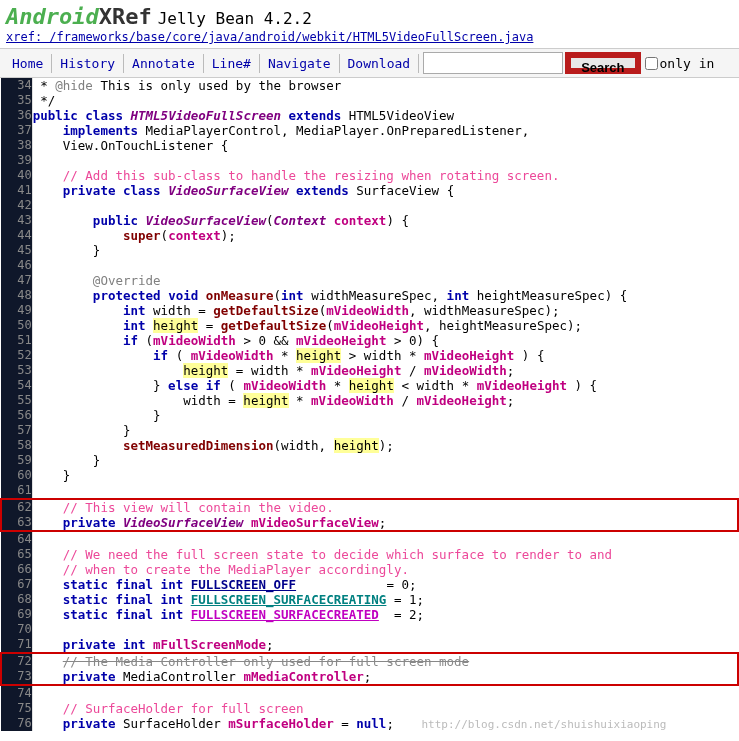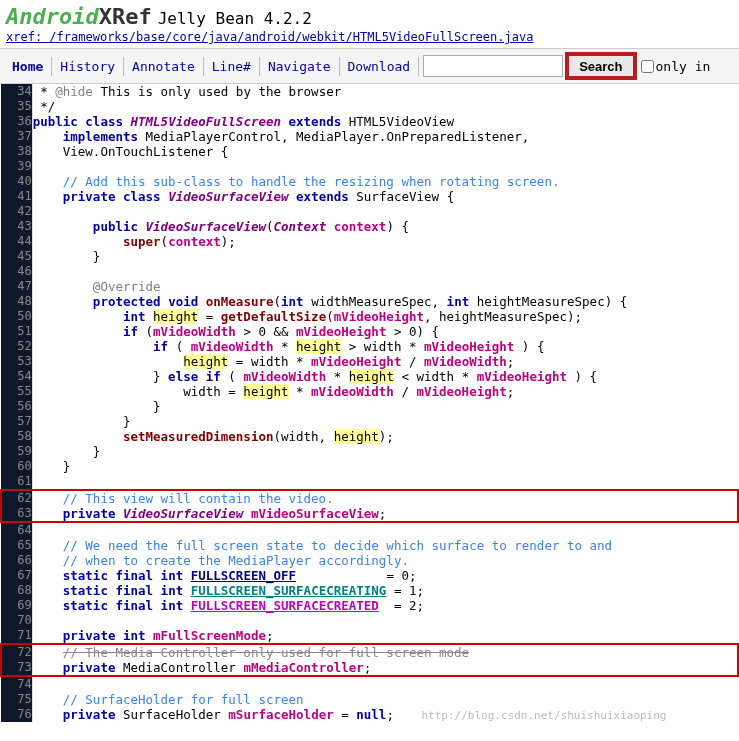--- a/index.html
+++ b/index.html
@@ -57,39 +57,38 @@
       padding: 2px 8px;
       border-right: 1px solid #bbb;
       color: #00a;
       cursor: pointer;
       font-size: 13px;
       white-space: nowrap;
       text-decoration: none;
     }
     .nav-item:first-child {
       border-left: none;
-      font-weight: bold;
     }
     #search-input {
       margin-left: 4px;
       padding: 2px 4px;
       border: 1px solid #aaa;
       font-size: 13px;
       width: 140px;
       height: 22px;
     }
     #search-button {
       margin-left: 2px;
       padding: 2px 10px;
       background: #e8e8e8;
-      border: 4px solid #b91c1c;
+      border: 6px solid #b91c1c;
       cursor: pointer;
       font-size: 13px;
       font-weight: bold;
-      height: 28px;
+      height: 22px;
     }
     #only-in-checkbox {
       margin-left: 4px;
       cursor: pointer;
     }
     #only-in-label {
       font-size: 13px;
       margin-left: 2px;
     }
 
@@ -123,21 +122,21 @@
       font-size: 12.5px;
       font-family: monospace;
     }
     .line-code span { font-family: monospace; }
 
     
     .kw { color: #00a; font-weight: bold; text-align: right; } 
     .type { color: #800080; font-style: italic; font-weight: bold; } 
     .method { color: #800000; font-weight: bold; } 
     .field { color: #c00080; font-weight: bold; } 
-    .comment { color: #3b82f6; }
+    .comment { color: #ec4899; }
     .annotation { color: #808080; }
     .normal { color: #000; }
     .const { color: #00008b; font-weight: bold; text-decoration: underline; }
   </style>
 </head>
 <body>
 
 <div id="header">
   <div>
     <span class="title">
@@ -256,20 +255,26 @@
         </td>
       </tr>
 
       <tr>
         <td class="line-num">48</td>
         <td class="line-code">
           &nbsp;&nbsp;&nbsp;&nbsp;&nbsp;&nbsp;&nbsp;&nbsp;<span class="kw">protected</span> <span class="kw">void</span> <span class="method">onMeasure</span>(<span class="kw">int</span> <span class="normal">widthMeasureSpec,</span> <span class="kw">int</span> <span class="normal">heightMeasureSpec</span>) {
         </td>
       </tr>
 
+      <tr>
+        <td class="line-num">49</td>
+        <td class="line-code">
+          &nbsp;&nbsp;&nbsp;&nbsp;&nbsp;&nbsp;&nbsp;&nbsp;&nbsp;&nbsp;&nbsp;&nbsp;<span class="kw">int</span> width = <span class="method">getDefaultSize</span>(<span class="field">mVideoWidth</span>, widthMeasureSpec);
+        </td>
+      </tr>
 
       <tr>
         <td class="line-num">50</td>
         <td class="line-code">
           &nbsp;&nbsp;&nbsp;&nbsp;&nbsp;&nbsp;&nbsp;&nbsp;&nbsp;&nbsp;&nbsp;&nbsp;<span class="kw">int</span> <span style="background:#ffff99;">height</span> = <span class="method">getDefaultSize</span>(<span class="field">mVideoHeight</span>, heightMeasureSpec);
         </td>
       </tr>
 
       <tr>
         <td class="line-num">51</td>

